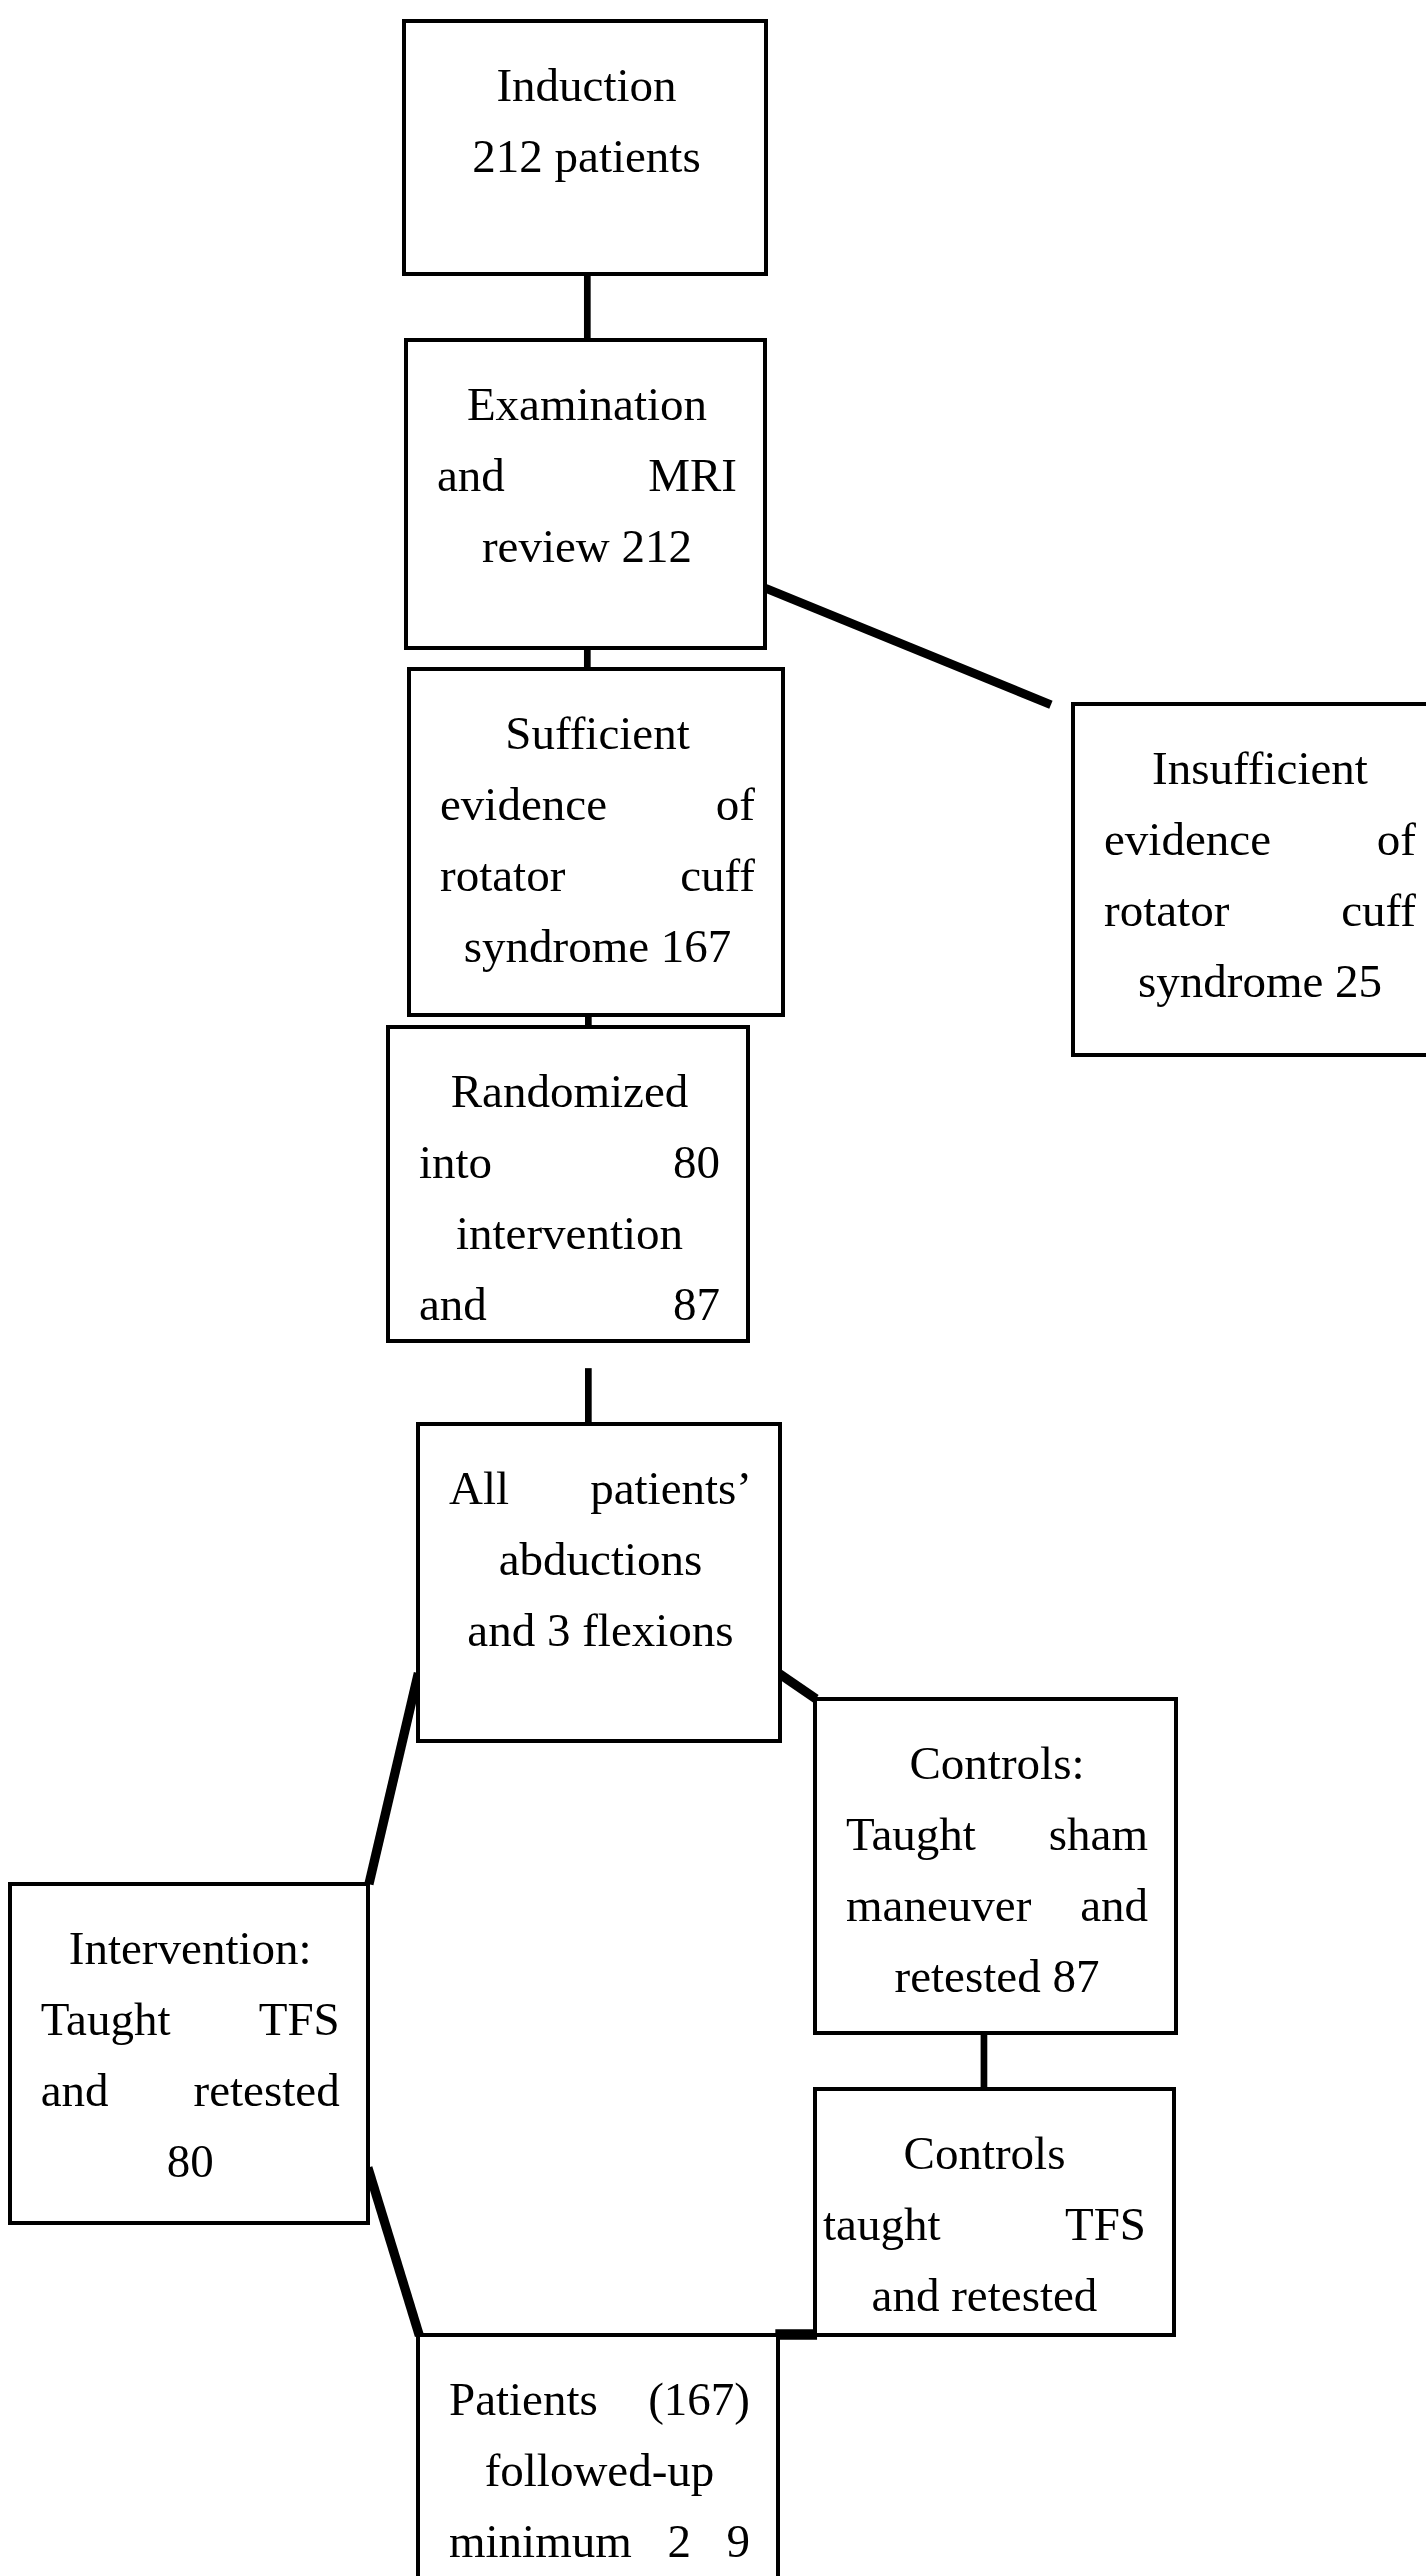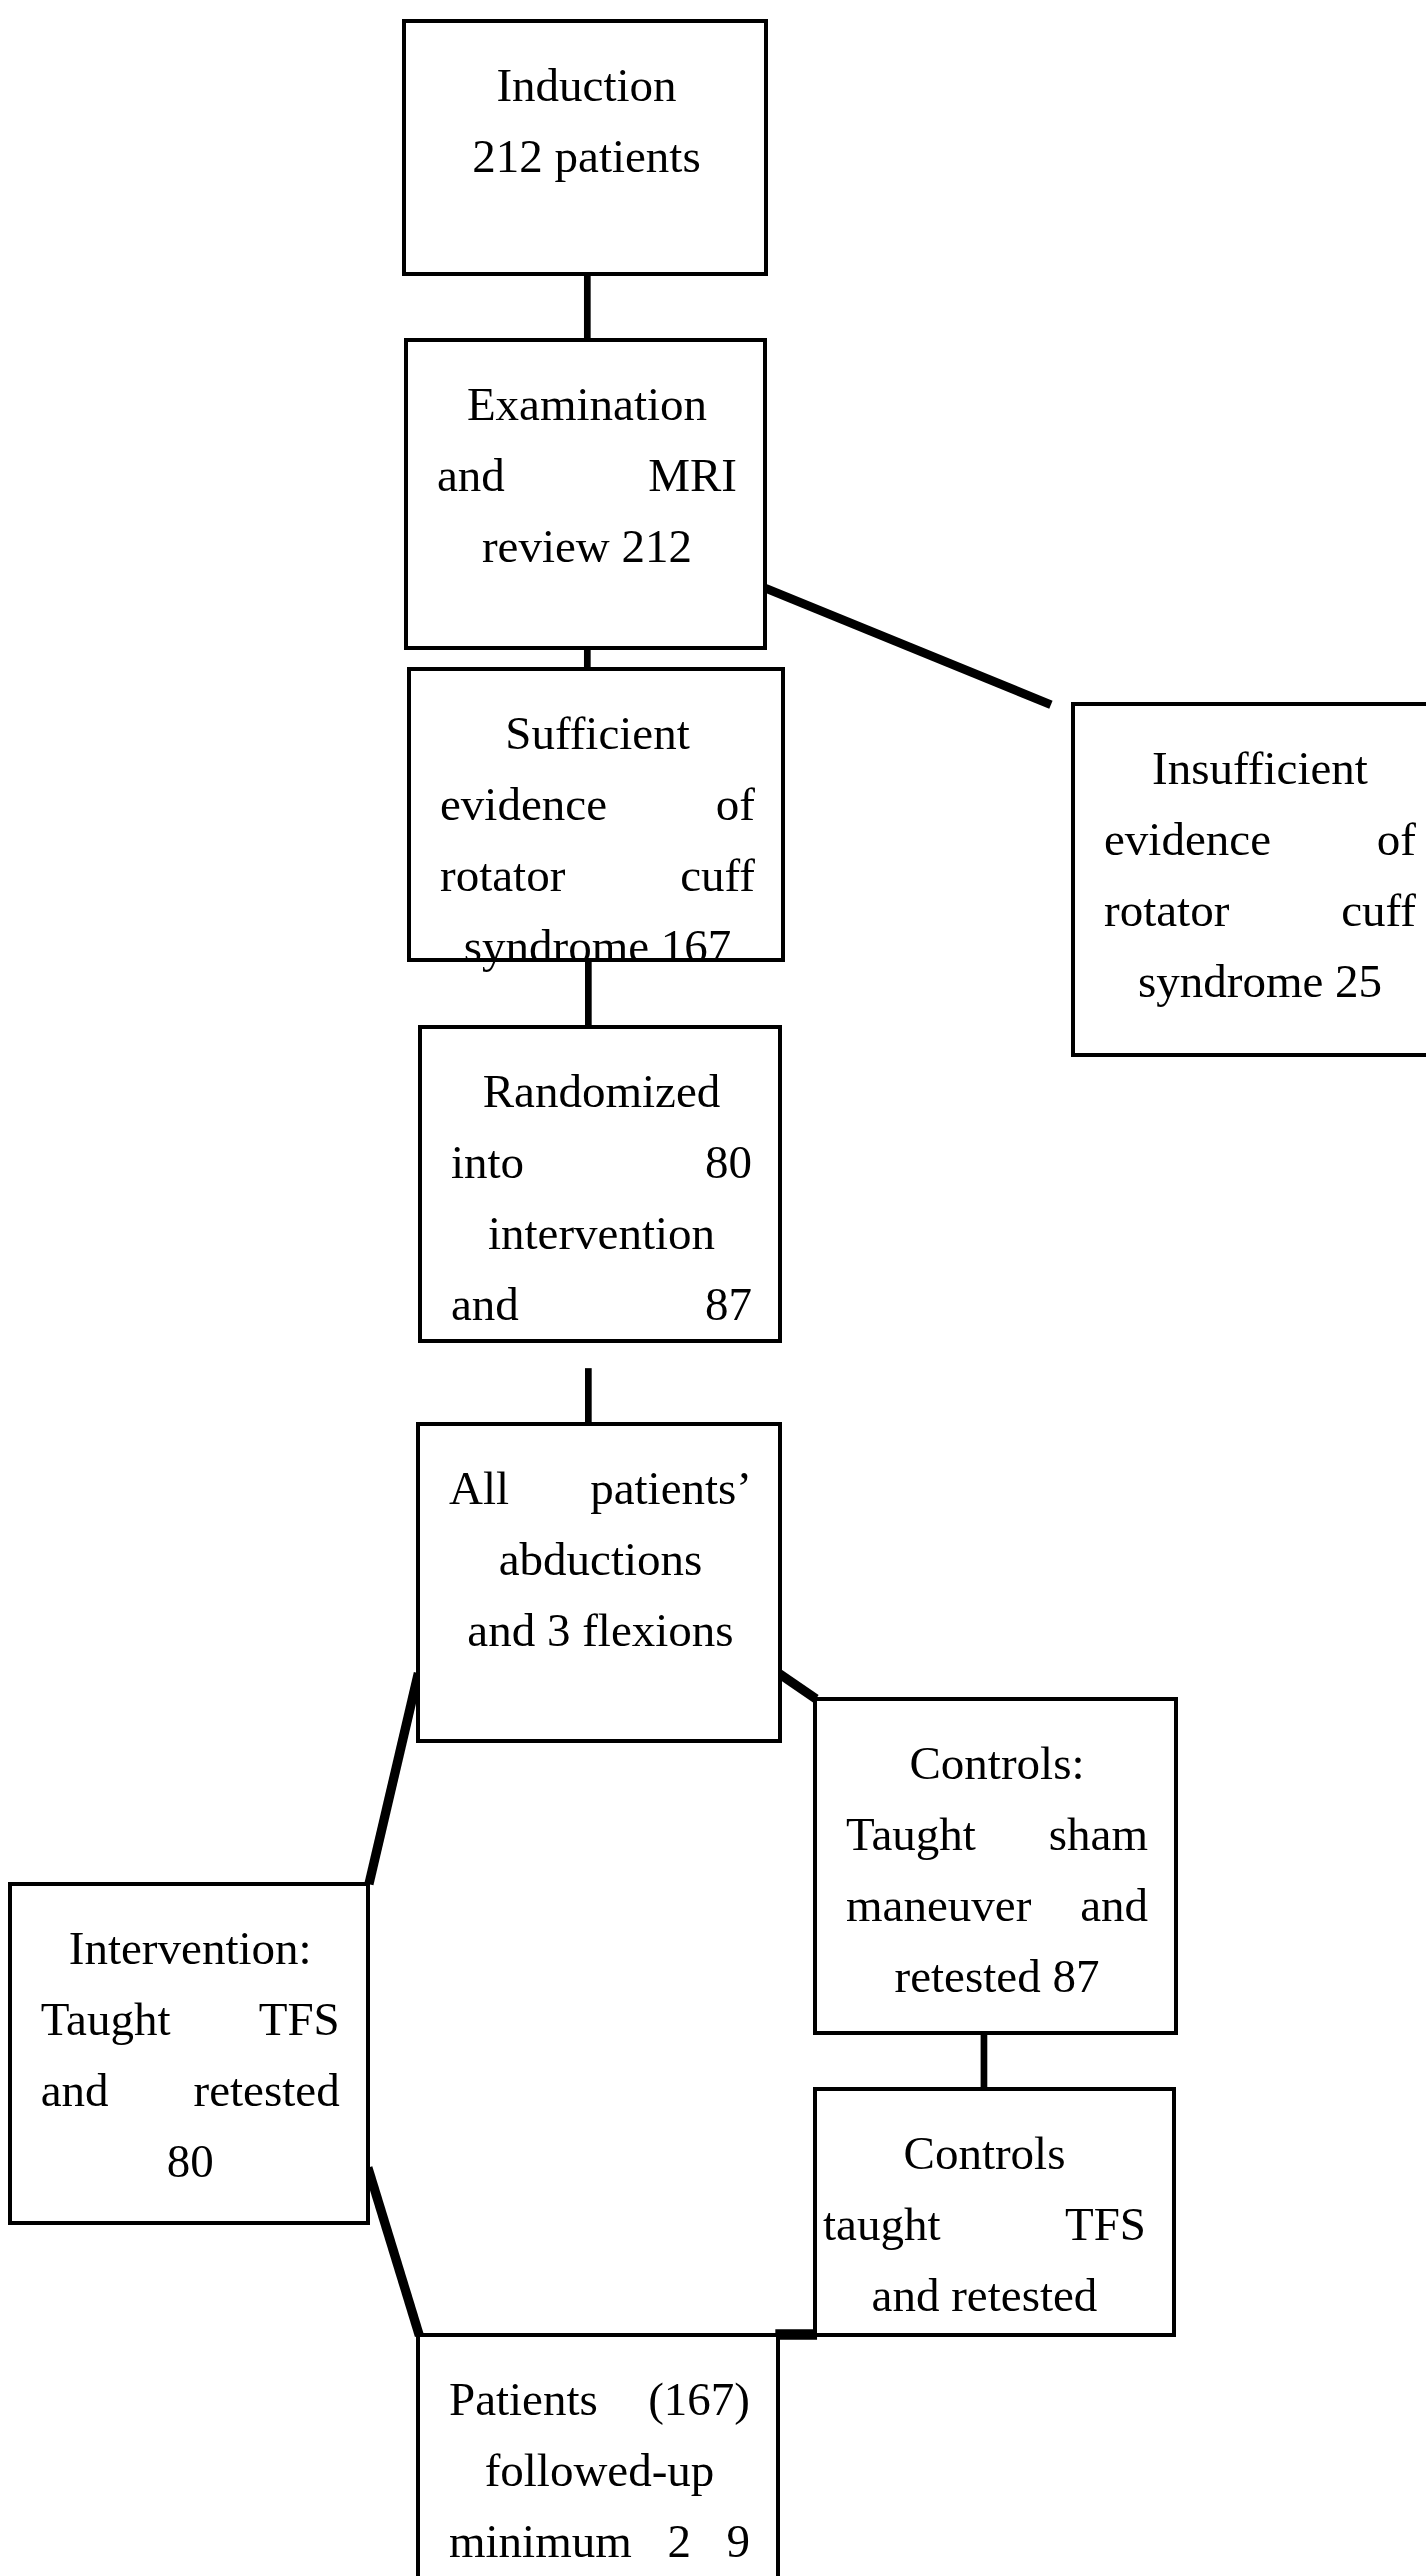--- a/index.html
+++ b/index.html
@@ -34,23 +34,23 @@
     white-space: normal;
     text-align: center;
   }
   .ln.j {
     text-align: justify;
     text-align-last: justify;
   }
   
   .b0  { left: 402px;  top: 18.5px;   width: 366px; height: 257px; }
   .b1  { left: 404px;  top: 338px;  width: 363px; height: 312px; }
-  .b2  { left: 407px;  top: 667px; width: 378px; height: 295px; }
+  .b2  { left: 407px;  top: 667px; width: 378px; height: 350px; }
   .b3  { left: 1047px; top: 702px; width: 375px; height: 355px; margin-left: 24px; }
-  .b4  { left: 418px;  top: 1025px; width: 364px; height: 318px; }
+  .b4  { left: 386px;  top: 1025px; width: 364px; height: 318px; }
   .b5  { left: 416px;  top: 1422px; width: 366px; height: 321px; }
   .b6  { left: 813px; top: 1697px; width: 365px; height: 338px; }
   .b7  { left: 7.7px;   top: 1882px; width: 362px; height: 343px; }
   .b8  { left: 813px; top: 2087px; width: 363px; height: 250px; padding-left: 6px; }
   .b9  { left: 416px;  top: 2333px; width: 364px; height: 305px; }
 </style>
 </head>
 <body>
 
 <div class="canvas">

